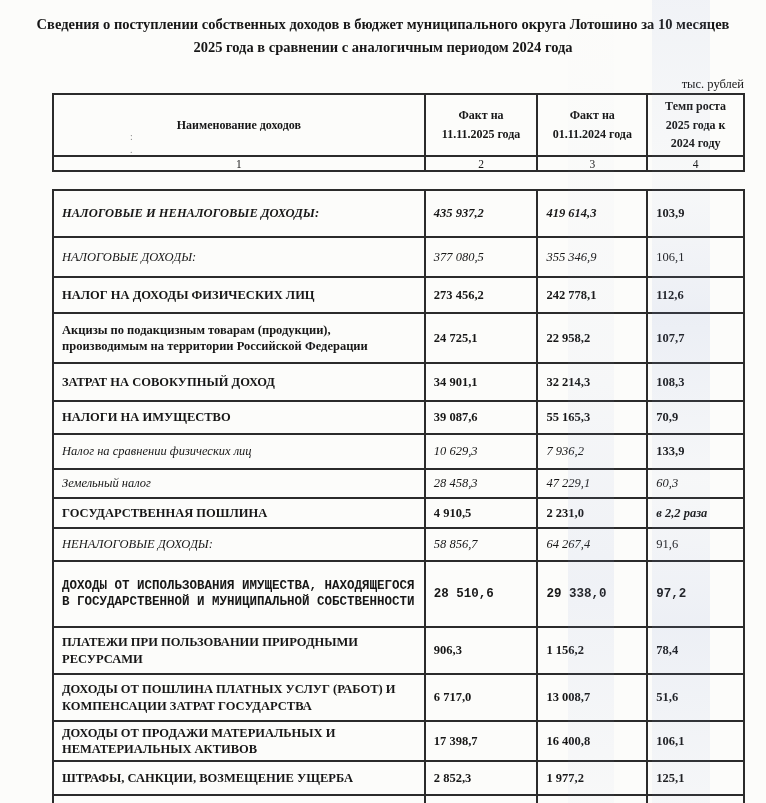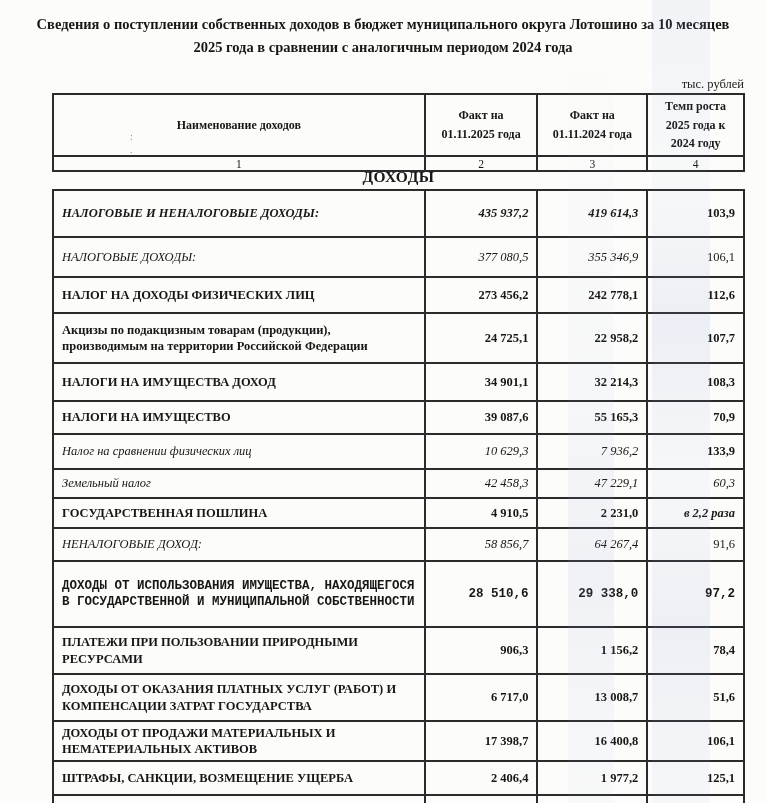--- a/index.html
+++ b/index.html
@@ -106,21 +106,21 @@
     text-align: center;
     font-weight: bold;
     font-size: 15.5px;
     letter-spacing: 0.5px;
   }
   .data-table td {
     font-size: 12.5px;
     line-height: 1.32;
   }
   .data-table .name-cell { text-align: left; }
-  .data-table .num-cell  { text-align: right; }
+  .data-table .num-cell  { text-align: left; }
   
   .data-table tr:nth-child(1)  td { height: 41px; }
   .data-table tr:nth-child(2)  td { height: 34px; margin-left: 27px; }
   .data-table tr:nth-child(3)  td { height: 30px; margin-top: 22px; }
   .data-table tr:nth-child(4)  td { height: 44px; }
   .data-table tr:nth-child(5)  td { height: 32px; }
   .data-table tr:nth-child(6)  td { height: 27px; font-family: Liberation Serif, serif; }
   .data-table tr:nth-child(7)  td { height: 29px; }
   .data-table tr:nth-child(8)  td { height: 23px; font-style: italic; }
   .data-table tr:nth-child(9)  td { height: 24px; border-radius: 7px; }
@@ -162,34 +162,33 @@
   <table class="header-table">
     <colgroup>
       <col style="width:53.8%">
       <col style="width:16.3%">
       <col style="width:15.9%">
       <col style="width:14.0%">
     </colgroup>
     <tbody>
         <tr>
       <th>Наименование доходов</th>
-      <th>Факт на 01.11.2025 года</th>
+      <th>Факт на 11.11.2025 года</th>
       <th>Факт на 01.11.2024 года</th>
       <th>Темп роста 2025 года к 2024 году</th>
     </tr>
     <tr class="num-row">
       <td>1</td>
       <td>2</td>
       <td>3</td>
       <td>4</td>
     </tr>
   </tbody>
     </table>
 
-  <div class="section-heading">ДОХОДЫ</div>
 
   <table class="data-table">
     <colgroup>
       <col style="width:53.8%">
       <col style="width:16.3%">
       <col style="width:15.9%">
       <col style="width:14.0%">
     </colgroup>
     <tbody>
         <tr>
@@ -210,82 +209,82 @@
           <td class="num-cell s-bold">242 778,1</td>
           <td class="num-cell s-bold">112,6</td>
         </tr>
         <tr>
           <td class="name-cell s-bold">Акцизы по подакцизным товарам (продукции), производимым на территории Российской Федерации</td>
           <td class="num-cell s-bold">24 725,1</td>
           <td class="num-cell s-bold">22 958,2</td>
           <td class="num-cell s-bold">107,7</td>
         </tr>
         <tr>
-          <td class="name-cell s-bold">НАЛОГИ НА ИМУЩЕСТВА ДОХОД</td>
+          <td class="name-cell s-bold">ЗАТРАТ НА СОВОКУПНЫЙ ДОХОД</td>
           <td class="num-cell s-bold">34 901,1</td>
           <td class="num-cell s-bold">32 214,3</td>
           <td class="num-cell s-bold">108,3</td>
         </tr>
         <tr>
           <td class="name-cell s-bold">НАЛОГИ НА ИМУЩЕСТВО</td>
           <td class="num-cell s-bold">39 087,6</td>
           <td class="num-cell s-bold">55 165,3</td>
           <td class="num-cell s-bold">70,9</td>
         </tr>
         <tr>
           <td class="name-cell s-italic">Налог на сравнении физических лиц</td>
           <td class="num-cell s-italic">10 629,3</td>
           <td class="num-cell s-italic">7 936,2</td>
           <td class="num-cell s-bold">133,9</td>
         </tr>
         <tr>
           <td class="name-cell s-italic">Земельный налог</td>
-          <td class="num-cell s-italic">42 458,3</td>
+          <td class="num-cell s-italic">28 458,3</td>
           <td class="num-cell s-italic">47 229,1</td>
           <td class="num-cell s-italic">60,3</td>
         </tr>
         <tr>
           <td class="name-cell s-bold">ГОСУДАРСТВЕННАЯ ПОШЛИНА</td>
           <td class="num-cell s-bold">4 910,5</td>
           <td class="num-cell s-bold">2 231,0</td>
           <td class="num-cell s-bold-italic">в 2,2 раза</td>
         </tr>
         <tr>
-          <td class="name-cell s-italic">НЕНАЛОГОВЫЕ ДОХОД:</td>
+          <td class="name-cell s-italic">НЕНАЛОГОВЫЕ ДОХОДЫ:</td>
           <td class="num-cell s-italic">58 856,7</td>
           <td class="num-cell s-italic">64 267,4</td>
           <td class="num-cell s-regular">91,6</td>
         </tr>
         <tr>
           <td class="name-cell s-bold">ДОХОДЫ ОТ ИСПОЛЬЗОВАНИЯ ИМУЩЕСТВА, НАХОДЯЩЕГОСЯ В ГОСУДАРСТВЕННОЙ И МУНИЦИПАЛЬНОЙ СОБСТВЕННОСТИ</td>
           <td class="num-cell s-bold">28 510,6</td>
           <td class="num-cell s-bold">29 338,0</td>
           <td class="num-cell s-bold">97,2</td>
         </tr>
         <tr>
           <td class="name-cell s-bold">ПЛАТЕЖИ ПРИ ПОЛЬЗОВАНИИ ПРИРОДНЫМИ РЕСУРСАМИ</td>
           <td class="num-cell s-bold">906,3</td>
           <td class="num-cell s-bold">1 156,2</td>
           <td class="num-cell s-bold">78,4</td>
         </tr>
         <tr>
-          <td class="name-cell s-bold">ДОХОДЫ ОТ ОКАЗАНИЯ ПЛАТНЫХ УСЛУГ (РАБОТ) И КОМПЕНСАЦИИ ЗАТРАТ ГОСУДАРСТВА</td>
+          <td class="name-cell s-bold">ДОХОДЫ ОТ ПОШЛИНА ПЛАТНЫХ УСЛУГ (РАБОТ) И КОМПЕНСАЦИИ ЗАТРАТ ГОСУДАРСТВА</td>
           <td class="num-cell s-bold">6 717,0</td>
           <td class="num-cell s-bold">13 008,7</td>
           <td class="num-cell s-bold">51,6</td>
         </tr>
         <tr>
           <td class="name-cell s-bold">ДОХОДЫ ОТ ПРОДАЖИ МАТЕРИАЛЬНЫХ И НЕМАТЕРИАЛЬНЫХ АКТИВОВ</td>
           <td class="num-cell s-bold">17 398,7</td>
           <td class="num-cell s-bold">16 400,8</td>
           <td class="num-cell s-bold">106,1</td>
         </tr>
         <tr>
           <td class="name-cell s-bold">ШТРАФЫ, САНКЦИИ, ВОЗМЕЩЕНИЕ УЩЕРБА</td>
-          <td class="num-cell s-bold">2 406,4</td>
+          <td class="num-cell s-bold">2 852,3</td>
           <td class="num-cell s-bold">1 977,2</td>
           <td class="num-cell s-bold">125,1</td>
         </tr>
         <tr>
           <td class="name-cell s-bold">ПРОЧИЕ НЕНАЛОГОВЫЕ ДОХОДЫ</td>
           <td class="num-cell s-bold">2 850,0</td>
           <td class="num-cell s-bold">2 386,5</td>
           <td class="num-cell s-bold">119,4</td>
         </tr>
       </tbody>

